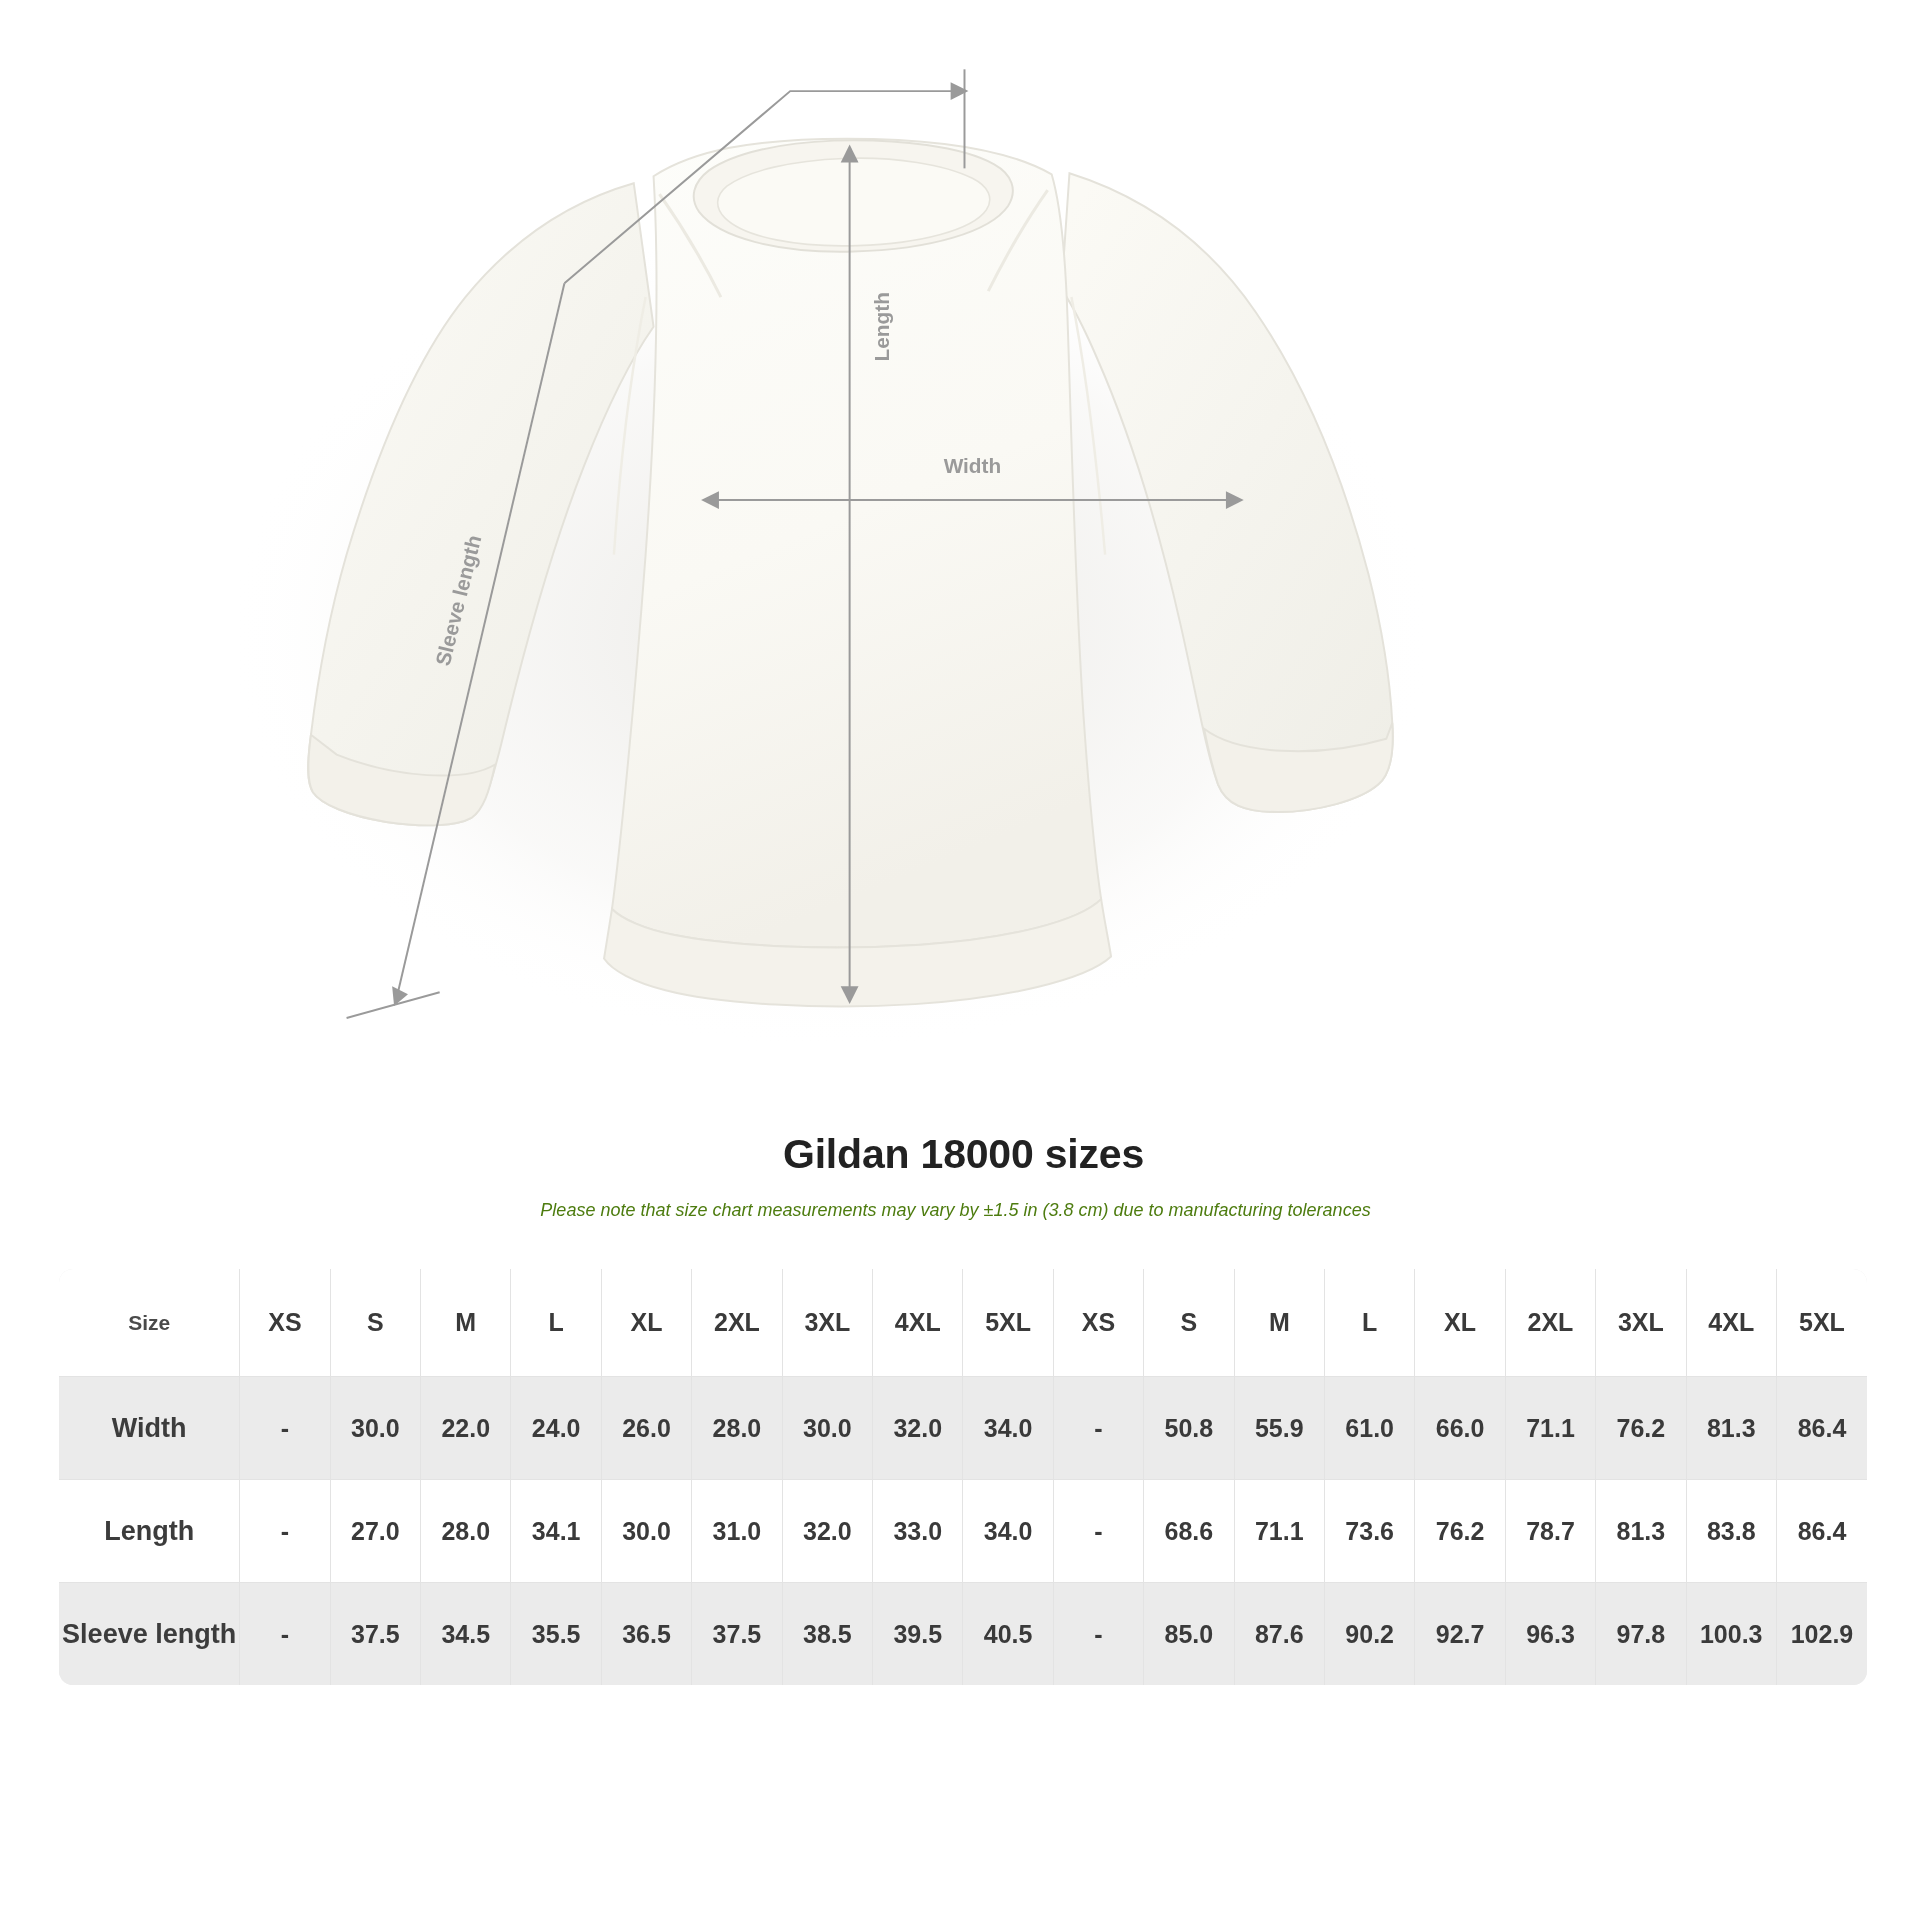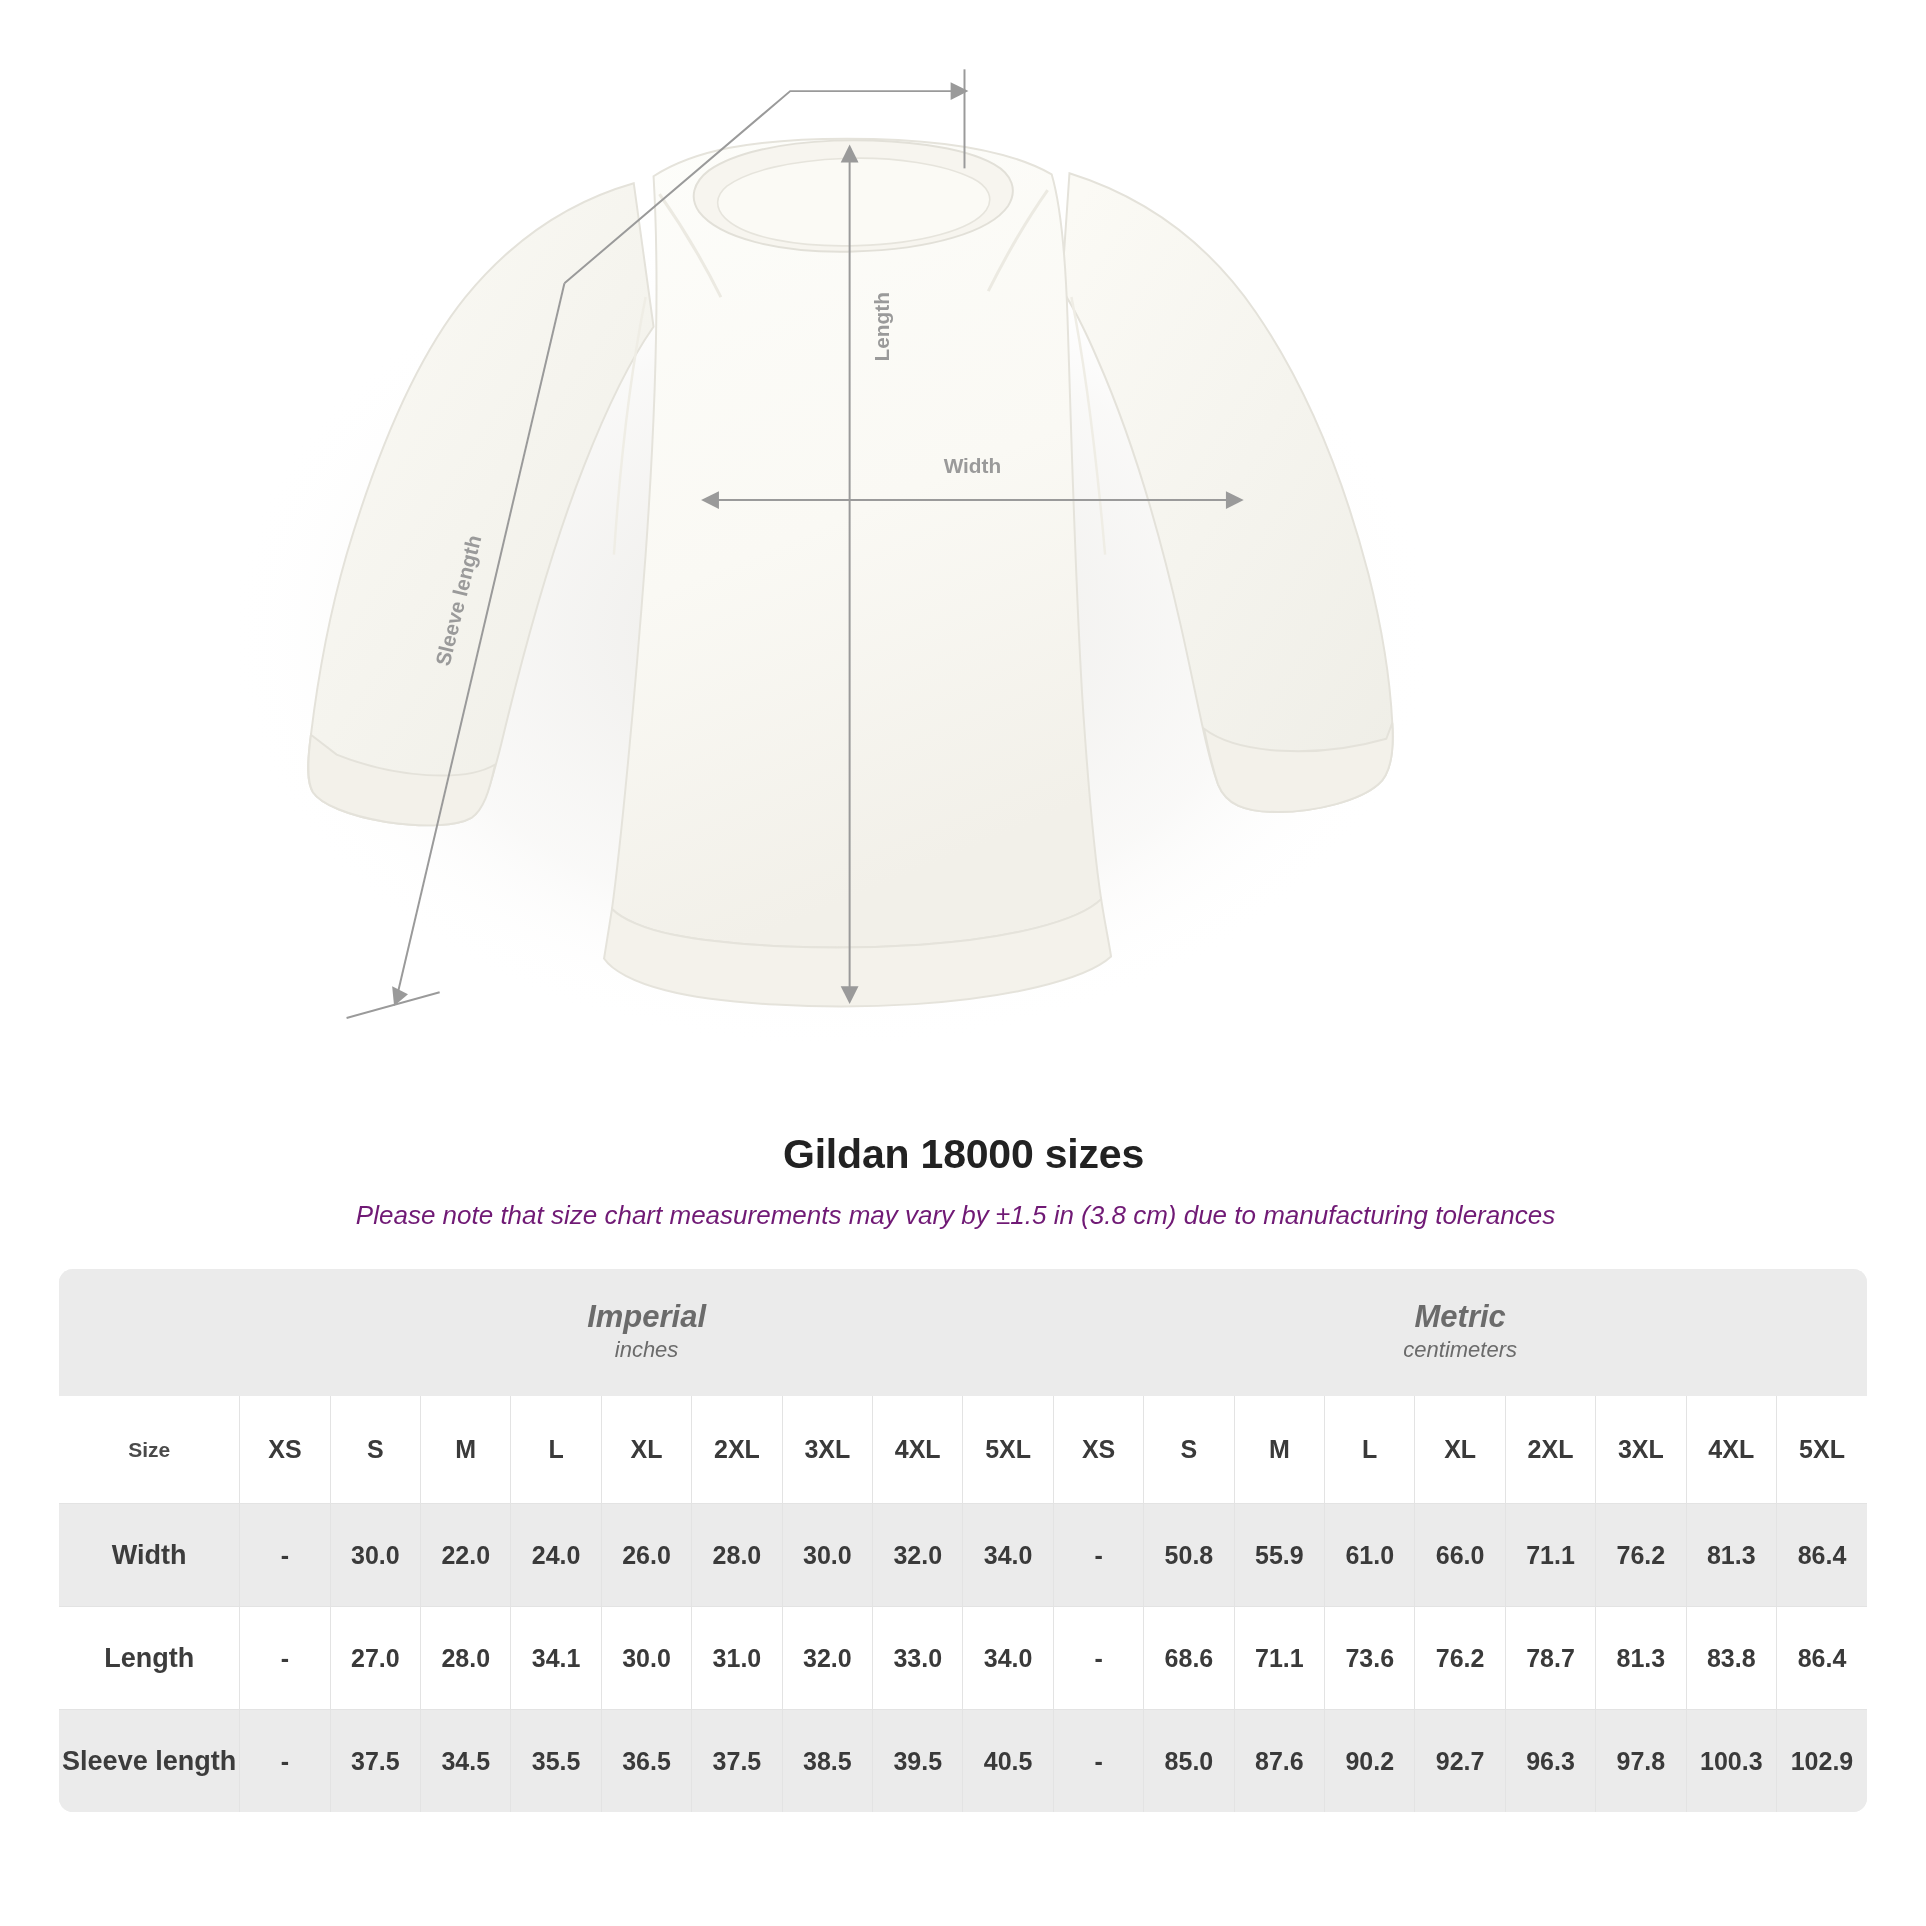--- a/index.html
+++ b/index.html
@@ -43,23 +43,23 @@
   }
   .chart-title {
     font-size: 41px;
     font-weight: bold;
     color: #222222;
     letter-spacing: -0.2px;
     margin: 12px;
     padding: 0;
   }
   .chart-note {
-    font-size: 26px;
+    font-size: 18px;
     font-style: italic;
-    color: #701a75;
+    color: #4d7c0f;
     margin: 22px 16px 0 0;
     padding: 0;
   }
 
   
   .table-wrap {
     position: absolute;
     left: 59px;
     top: 1269px;
     width: 1808px;
@@ -277,31 +277,20 @@
           <col class="col-cell">
           <col class="col-cell">
           <col class="col-cell">
           <col class="col-cell">
         <col class="col-cell">
           <col class="col-cell">
           <col class="col-cell">
           <col class="col-cell">
       </colgroup>
       <tbody>
-        <tr class="unit-row">
-          <td></td>
-          <td colspan="9">
-            <div class="unit-name">Imperial</div>
-            <div class="unit-sub">inches</div>
-          </td>
-          <td colspan="9">
-            <div class="unit-name">Metric</div>
-            <div class="unit-sub">centimeters</div>
-          </td>
-        </tr>
 
         <tr class="head-row">
           <td class="rowlabel">Size</td>
           <td>XS</td>
           <td>S</td>
           <td>M</td>
           <td>L</td>
           <td>XL</td>
           <td>2XL</td>
           <td>3XL</td>

